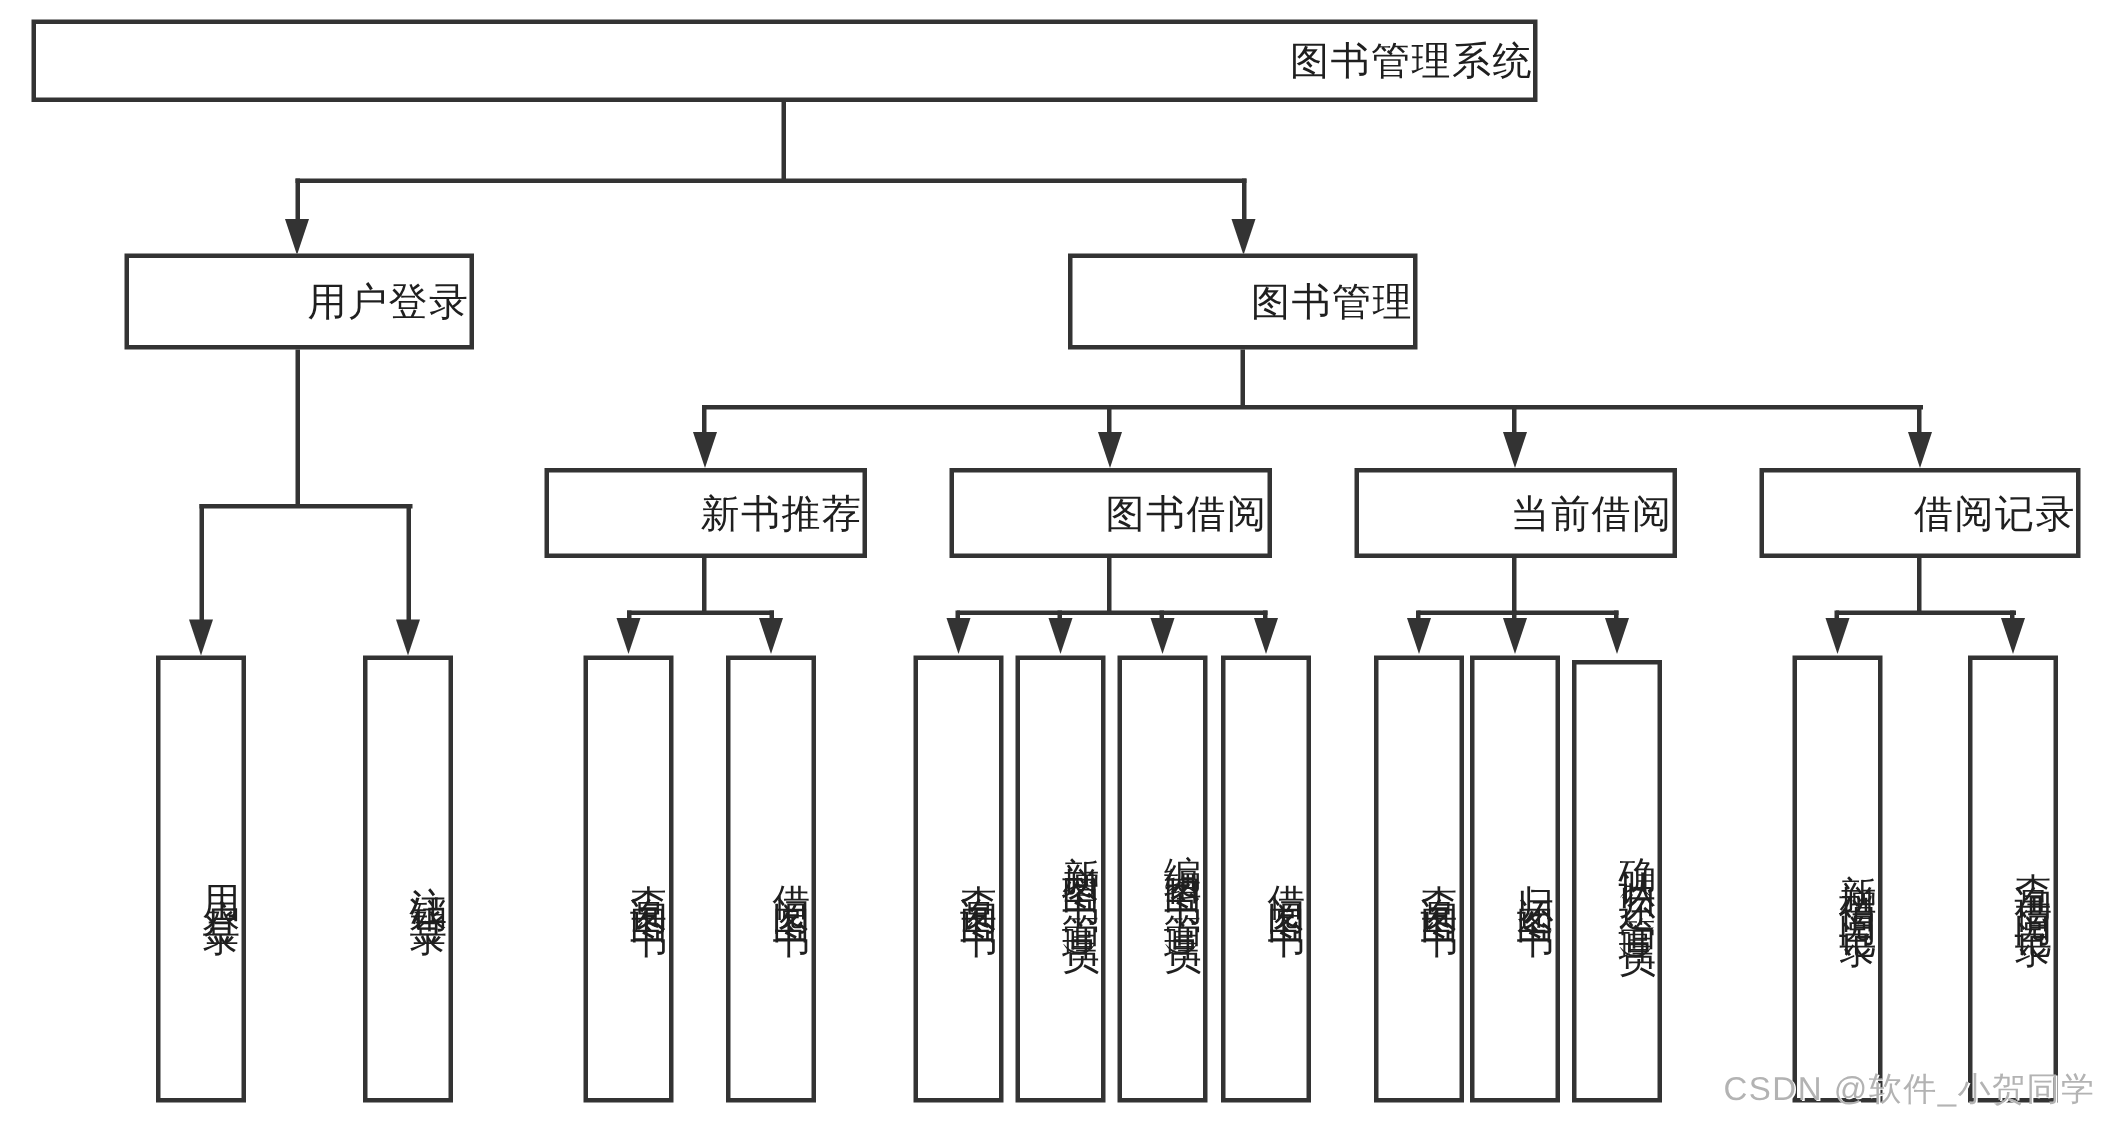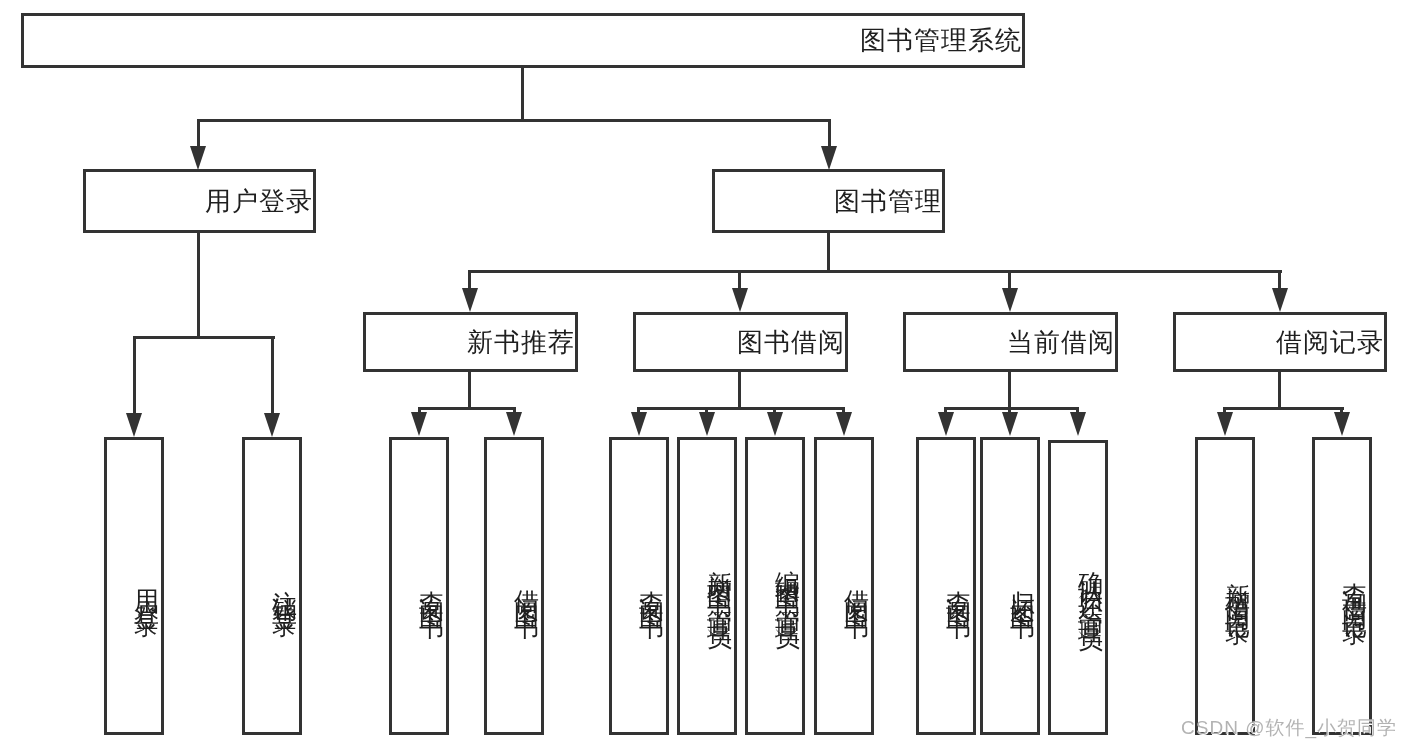--- a/index.html
+++ b/index.html
@@ -50,21 +50,21 @@
     position:absolute;
     width:0;height:0;
     border-left:8px solid transparent;
     border-right:8px solid transparent;
     border-top:24px solid var(--line);
   }
   .watermark{
     position:absolute;
     right:8px;
     bottom:6px;
-    font-size:19px;
+    font-size:22px;
     color:var(--wm);
     letter-spacing:1px;
     text-shadow:1px 1px 0 #ffffff;
     white-space:nowrap;
     margin-left:32px;
   }
 </style>
 </head>
 <body>
 

